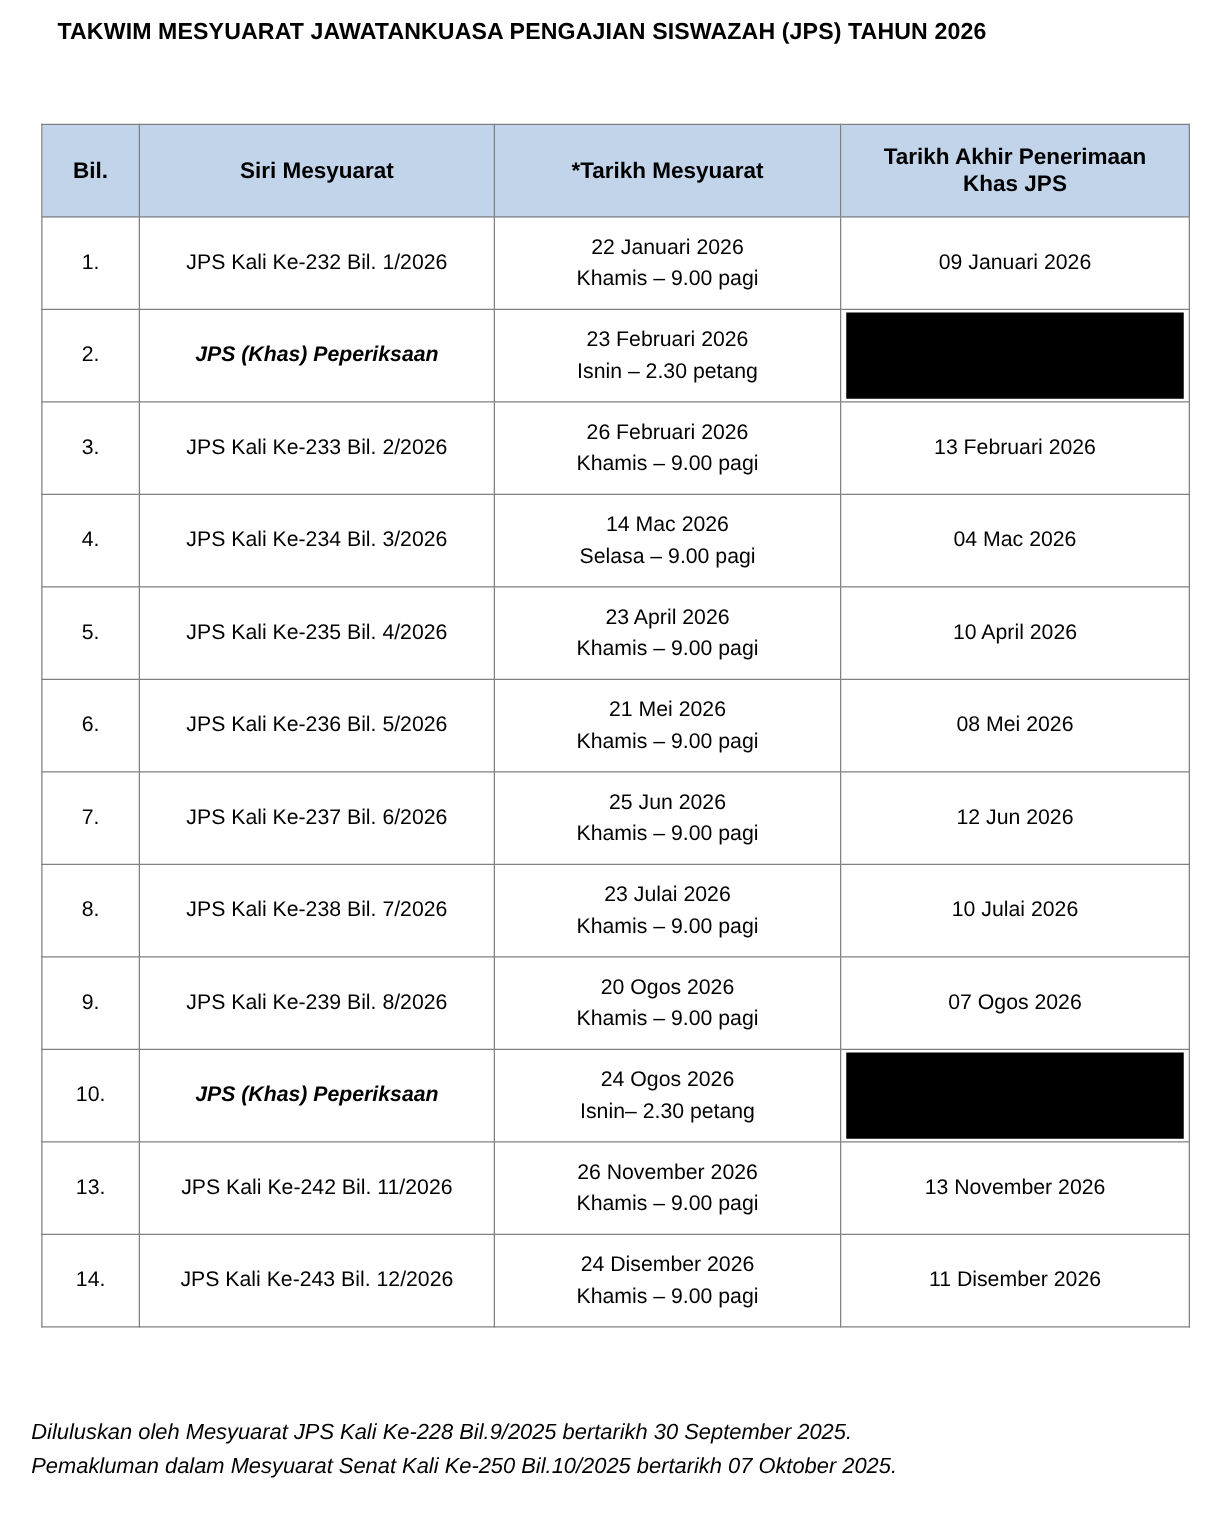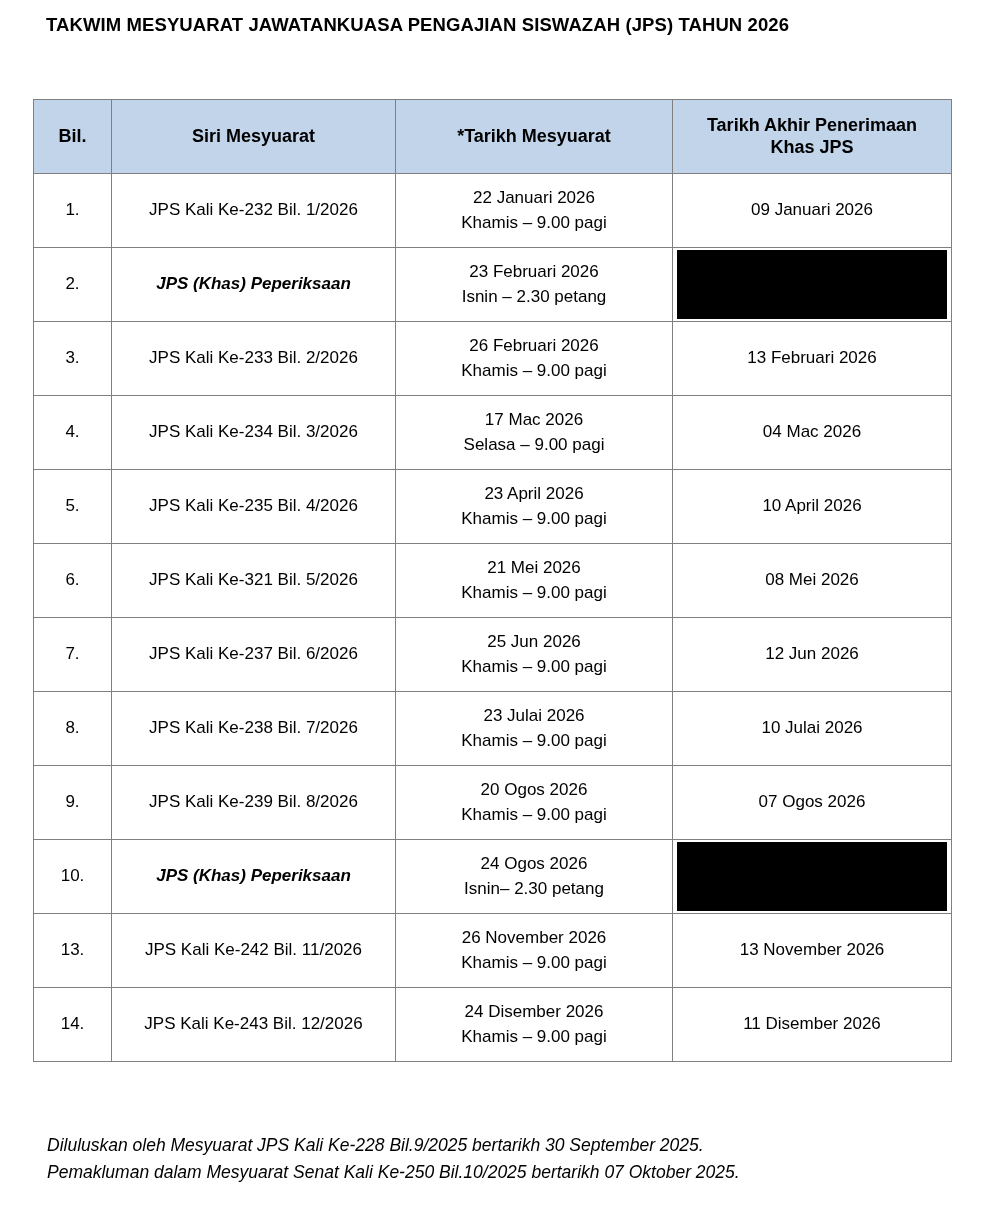--- a/index.html
+++ b/index.html
@@ -80,21 +80,21 @@
     border-color: #808080;
   }
   td.redacted .blackout {
     display: block;
     width: 100%;
     height: 100%;
     background: #000000;
   }
   .notes {
     position: absolute;
-    left: 47px;
+    left: 25px;
     top: 1132px;
     width: 930px;
     font-size: 17.5px;
     font-style: italic;
     line-height: 1.55;
   }
   .notes .note-line {
     display: block;
     white-space: nowrap;
   }
@@ -160,40 +160,40 @@
               <span class="l2">Khamis – 9.00 pagi</span>
             </span>
           </td>
           <td>13 Februari 2026</td>
         </tr>
         <tr>
           <td class="bil-cell">4.</td>
           <td>JPS Kali Ke-234 Bil. 3/2026</td>
           <td>
             <span class="cell-lines">
-              <span class="l1">17 Mac 2026</span>
+              <span class="l1">14 Mac 2026</span>
               <span class="l2">Selasa – 9.00 pagi</span>
             </span>
           </td>
           <td>04 Mac 2026</td>
         </tr>
         <tr>
           <td class="bil-cell">5.</td>
           <td>JPS Kali Ke-235 Bil. 4/2026</td>
           <td>
             <span class="cell-lines">
               <span class="l1">23 April 2026</span>
               <span class="l2">Khamis – 9.00 pagi</span>
             </span>
           </td>
           <td>10 April 2026</td>
         </tr>
         <tr>
           <td class="bil-cell">6.</td>
-          <td>JPS Kali Ke-321 Bil. 5/2026</td>
+          <td>JPS Kali Ke-236 Bil. 5/2026</td>
           <td>
             <span class="cell-lines">
               <span class="l1">21 Mei 2026</span>
               <span class="l2">Khamis – 9.00 pagi</span>
             </span>
           </td>
           <td>08 Mei 2026</td>
         </tr>
         <tr>
           <td class="bil-cell">7.</td>

